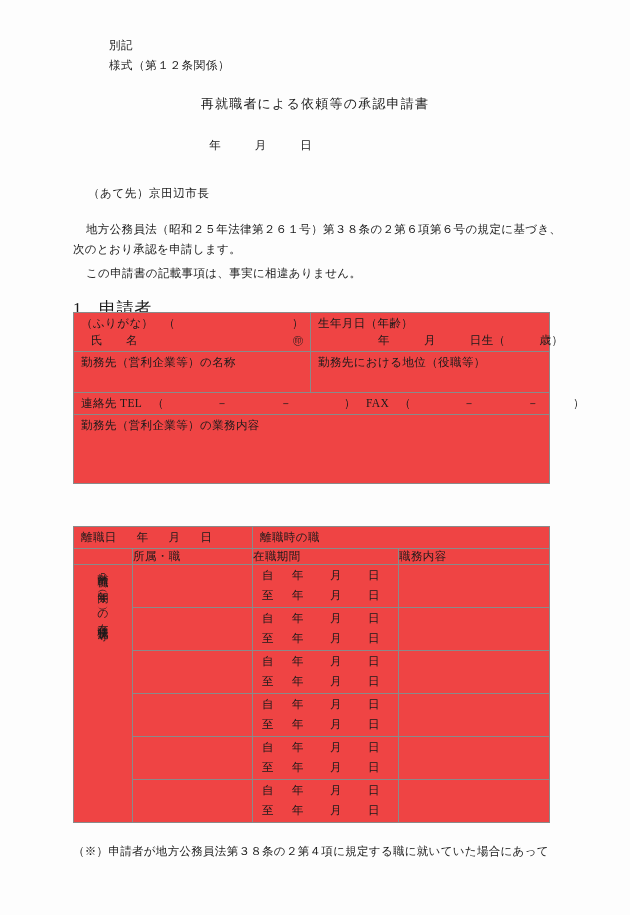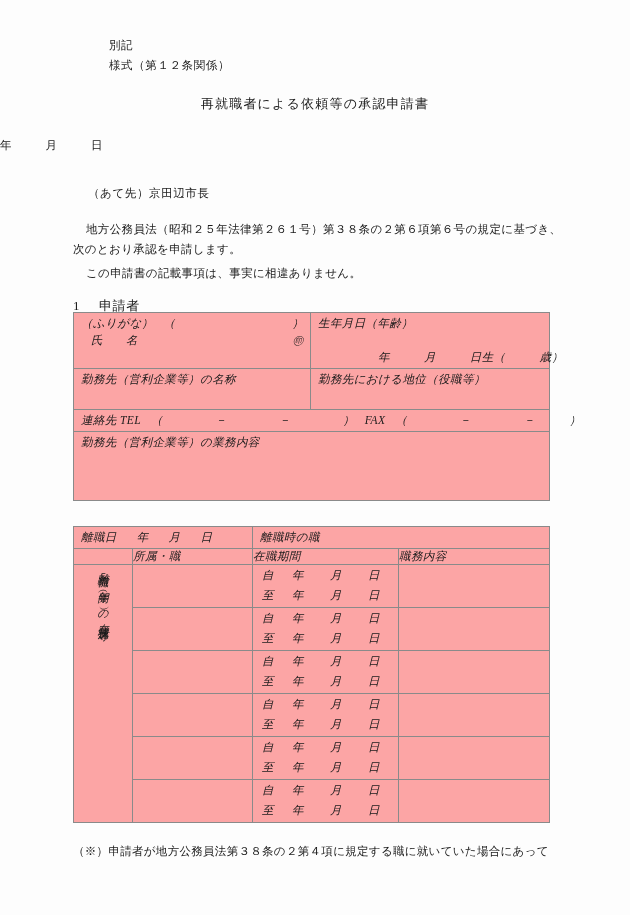--- a/index.html
+++ b/index.html
@@ -42,21 +42,21 @@
     text-align: center;
     font-size: 13px;
     letter-spacing: 1.2px;
     white-space: nowrap;
   }
 
   .date-line {
     position: absolute;
     left: 0; top: 138px;
     width: 630px;
-    text-align: left;
+    text-align: center;
     padding-right: 109px;
     box-sizing: border-box;
     font-size: 11.5px;
     white-space: nowrap;
   }
   .date-line .sp { display: inline-block; width: 34px; }
 
   .addressee {
     position: absolute;
     left: 88px; top: 186px;
@@ -72,36 +72,35 @@
     line-height: 20px;
     white-space: nowrap;
   }
   #body-l1 { left: 86px; top: 219px; }
   #body-l2 { left: 73px; top: 239px; }
   #body-l3 { left: 86px; top: 263px; }
 
   
   .sec-head {
     position: absolute;
-    font-size: 13px;
+    font-size: 17px;
     letter-spacing: 0.6px;
     white-space: nowrap;
   }
   .sec-head .num { display: inline-block; width: 26px; }
   #sec1-head { left: 73px; top: 297px; }
   #sec2-head { left: 73px; top: 529px; }
 
   
   .tbl {
     position: absolute;
     border-collapse: collapse;
     table-layout: fixed;
     font-size: 11.5px;
-    background: #fca5a5;
-    font-style: italic;
+    background: #ef4444;
   }
   .tbl td {
     border: 1px solid #8a8a8a;
     padding: 0;
     vertical-align: top;
     font-size: 11.5px;
     letter-spacing: 0.4px;
   }
   .cell-pad {
     padding: 3px 6px 3px 7px;
@@ -117,21 +116,21 @@
 
   .row-line { display: block; line-height: 17px; white-space: nowrap; }
   .gap-xs { display: inline-block; width: 10px; }
   .gap-s  { display: inline-block; width: 20px; }
   .gap-m  { display: inline-block; width: 34px; }
   .gap-l  { display: inline-block; width: 52px; }
   .furi-close { float: right; }
   .seal { float: right; font-size: 11px; }
   .name-label { letter-spacing: 6px; padding-left: 10px; }
 
-  .dob-second { display: block; line-height: 17px; text-align: right; padding-left: 60px; white-space: nowrap; margin-top: 17px; }
+  .dob-second { display: block; line-height: 17px; text-align: right; padding-left: 60px; white-space: nowrap; }
 
   
   #tbl-career { left: 73px; top: 526px; width: 476px; }
 
   .hdr-c { text-align: left; padding: 3px 0; white-space: nowrap; }
 
   .vlabel-cell {
     text-align: center;
     vertical-align: middle;
     padding: 0;

